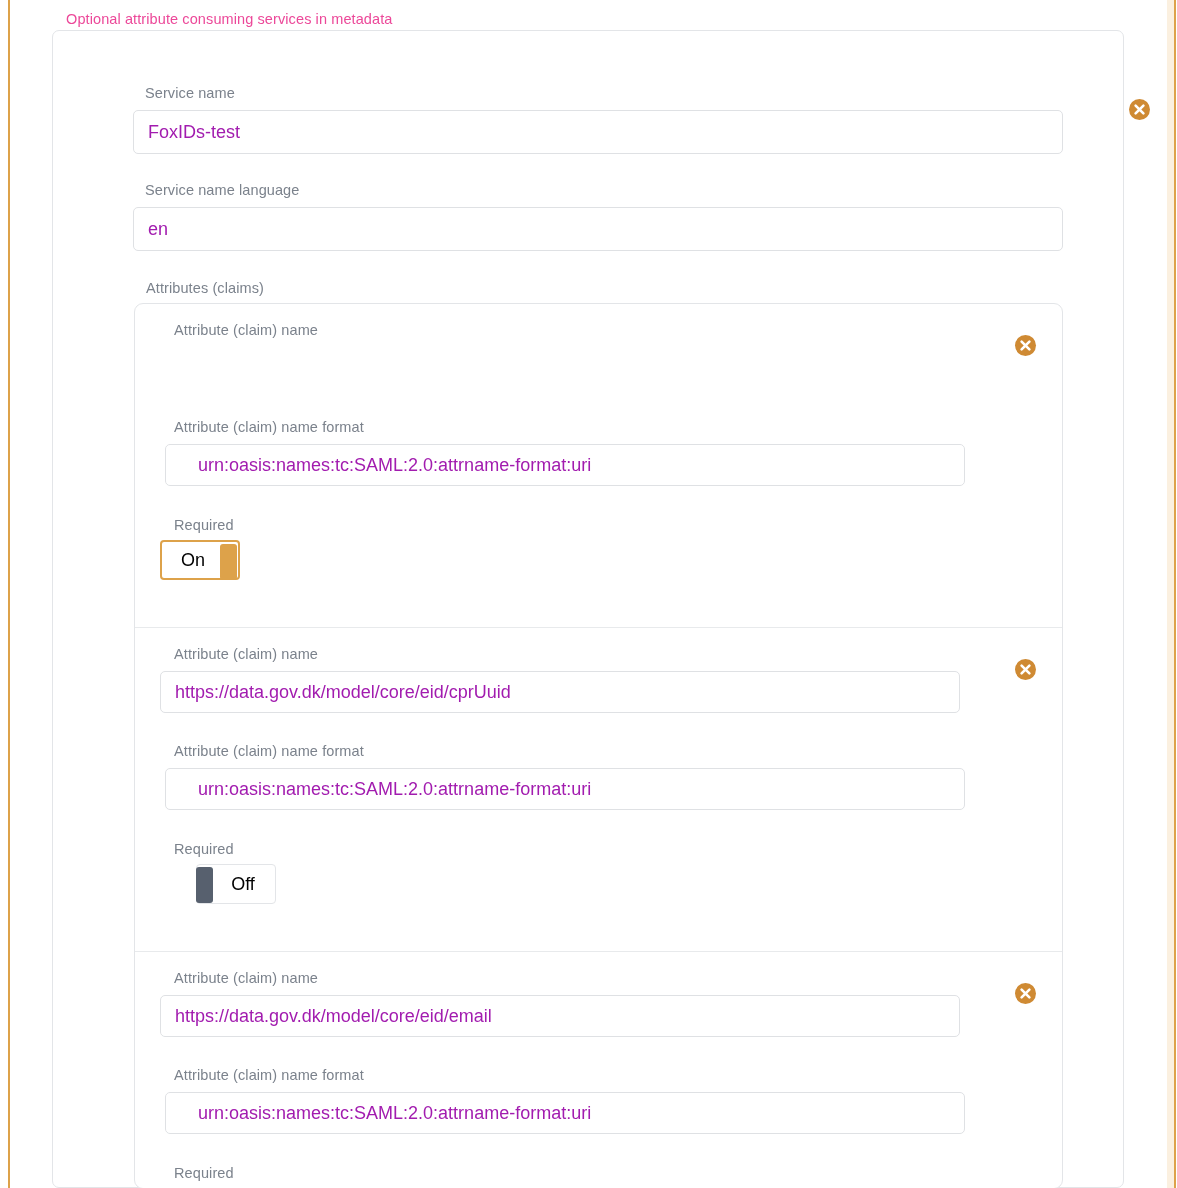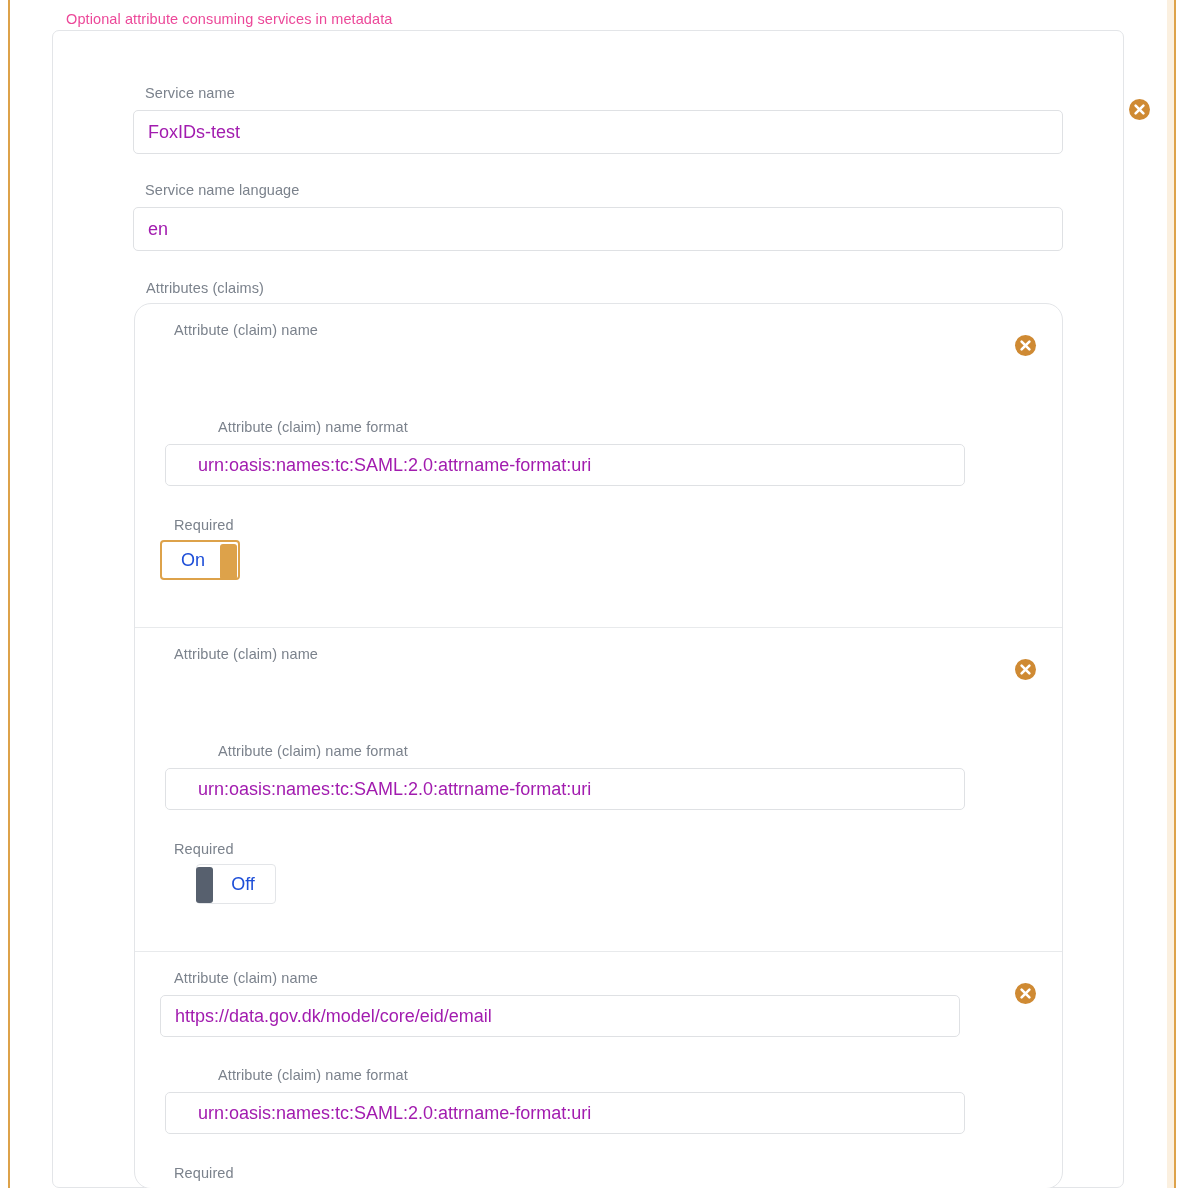--- a/index.html
+++ b/index.html
@@ -123,35 +123,35 @@
     top: 249px;
   }
 
   .attrs-card {
     position: absolute;
     left: 81px;
     top: 272px;
     width: 929px;
     height: 886px;
     border: 1px solid #e3e5e8;
-    border-radius: 17px;
+    border-radius: 9px;
     background: #ffffff;
     overflow: hidden;
   }
 
   .attr-item {
     position: relative;
     height: 324px;
     border-bottom: 1px solid #e8eaec;
   }
   .attr-item:last-child { border-bottom: none; }
 
   .attr-name-label   { position: absolute; left: 39px; top: 18px; }
   .attr-name-input   { position: absolute; left: 25px; top: 43px; width: 800px; height: 42px; }
-  .attr-fmt-label    { position: absolute; left: 39px; top: 115px; margin-left: 44px; }
+  .attr-fmt-label    { position: absolute; left: 39px; top: 115px; }
   .attr-fmt-input    { position: absolute; left: 30px; top: 140px; width: 800px; height: 42px; padding-left: 32px; }
   .attr-req-label    { position: absolute; left: 39px; top: 213px; }
   .attr-remove       { left: 880px; top: 31px; }
 
   
   .toggle {
     position: absolute;
     left: 25px;
     top: 236px;
     width: 80px;
@@ -160,21 +160,21 @@
     background: #ffffff;
     cursor: pointer;
     display: flex;
     align-items: center;
     padding: 0;
     font-family: "Liberation Sans", sans-serif;
   }
 
   .toggle .toggle-text {
     font-size: 18px;
-    color: #1d4ed8;
+    color: #000000;
     flex: 1;
     text-align: center;
     pointer-events: none;
   }
 
   .toggle .knob {
     position: absolute;
     top: 2px;
     width: 17px;
     height: 36px;
@@ -248,20 +248,21 @@
           <span>
             <svg width="21" height="21" viewBox="0 0 21 21" aria-hidden="true">
               <path d="M6.6 6.6 L14.4 14.4 M14.4 6.6 L6.6 14.4" stroke="#ffffff" stroke-width="2.6" stroke-linecap="round"></path>
             </svg>
           </span>
         </button>
       </div>
 
       <div class="attr-item">
         <label class="field-label attr-name-label">Attribute (claim) name</label>
+        <input class="text-input attr-name-input" type="text" value="https://data.gov.dk/model/core/eid/cprUuid" style="">
 
         <label class="field-label attr-fmt-label">Attribute (claim) name format</label>
         <input class="text-input attr-fmt-input" type="text" value="urn:oasis:names:tc:SAML:2.0:attrname-format:uri" style="">
 
         <label class="field-label attr-req-label">Required</label>
         <button class="toggle is-off">
           <span class="toggle-text">Off</span>
           <span class="knob"></span>
         </button>
 

